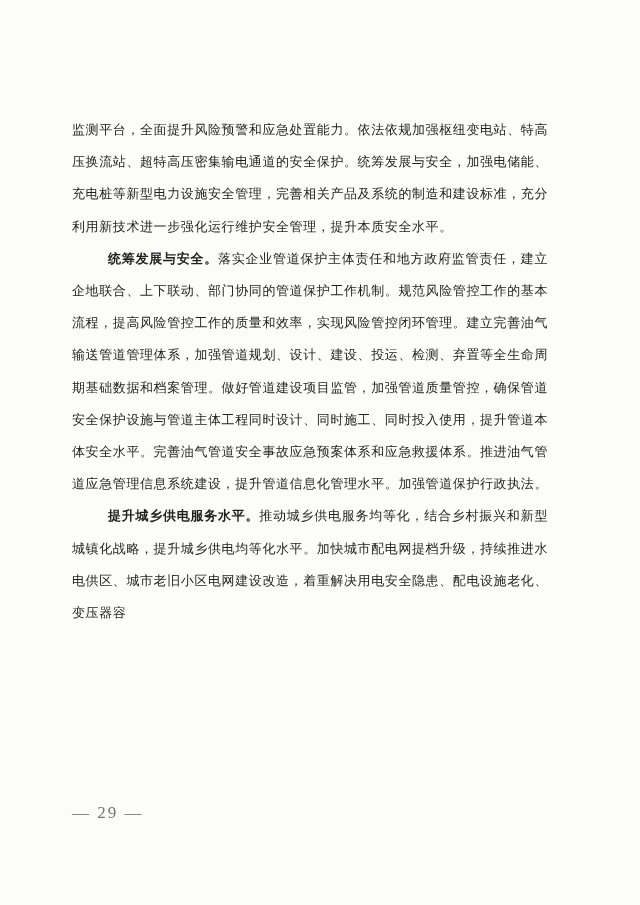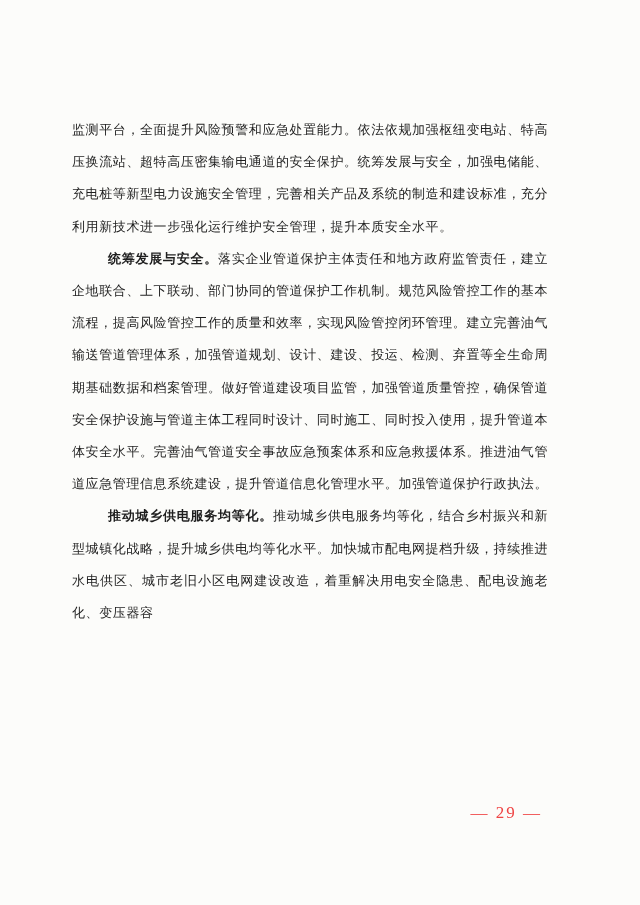--- a/index.html
+++ b/index.html
@@ -40,37 +40,36 @@
     font-weight: bold;
   }
   .heading .lead {
     letter-spacing: 1px;
   }
   .page-number {
     position: absolute;
     top: 803px;
     left: 72px;
     width: 476px;
-    text-align: right;
     padding-right: 6px;
     box-sizing: border-box;
     font-size: 17px;
     letter-spacing: 2px;
-    color: #ef4444;
+    color: #737373;
   }
 </style>
 </head>
 <body>
 
 <div class="page">
   <div class="text-block">
 
     <p class="para"><span>监测平台，全面提升风险预警和应急处置能力。依法依规加强枢纽变电站、特高压换流站、超特高压密集输电通道的安全保护。统筹发展与安全，加强电储能、充电桩等新型电力设施安全管理，完善相关产品及系统的制造和建设标准，充分利用新技术进一步强化运行维护安全管理，提升本质安全水平。</span></p>
 
     <p class="para indent"><b class="lead">统筹发展与安全。</b><span>落实企业管道保护主体责任和地方政府监管责任，建立企地联合、上下联动、部门协同的管道保护工作机制。规范风险管控工作的基本流程，提高风险管控工作的质量和效率，实现风险管控闭环管理。建立完善油气输送管道管理体系，加强管道规划、设计、建设、投运、检测、弃置等全生命周期基础数据和档案管理。做好管道建设项目监管，加强管道质量管控，确保管道安全保护设施与管道主体工程同时设计、同时施工、同时投入使用，提升管道本体安全水平。完善油气管道安全事故应急预案体系和应急救援体系。推进油气管道应急管理信息系统建设，提升管道信息化管理水平。加强管道保护行政执法。</span></p>
 
 
-    <p class="para indent"><b class="lead">推动城乡供电服务均等化。</b><span>推动城乡供电服务均等化，结合乡村振兴和新型城镇化战略，提升城乡供电均等化水平。加快城市配电网提档升级，持续推进水电供区、城市老旧小区电网建设改造，着重解决用电安全隐患、配电设施老化、变压器容</span></p>
+    <p class="para indent"><b class="lead">提升城乡供电服务水平。</b><span>推动城乡供电服务均等化，结合乡村振兴和新型城镇化战略，提升城乡供电均等化水平。加快城市配电网提档升级，持续推进水电供区、城市老旧小区电网建设改造，着重解决用电安全隐患、配电设施老化、变压器容</span></p>
 
   </div>
 
   <div class="page-number">— 29 —</div>
 </div>
 
 </body></html>

